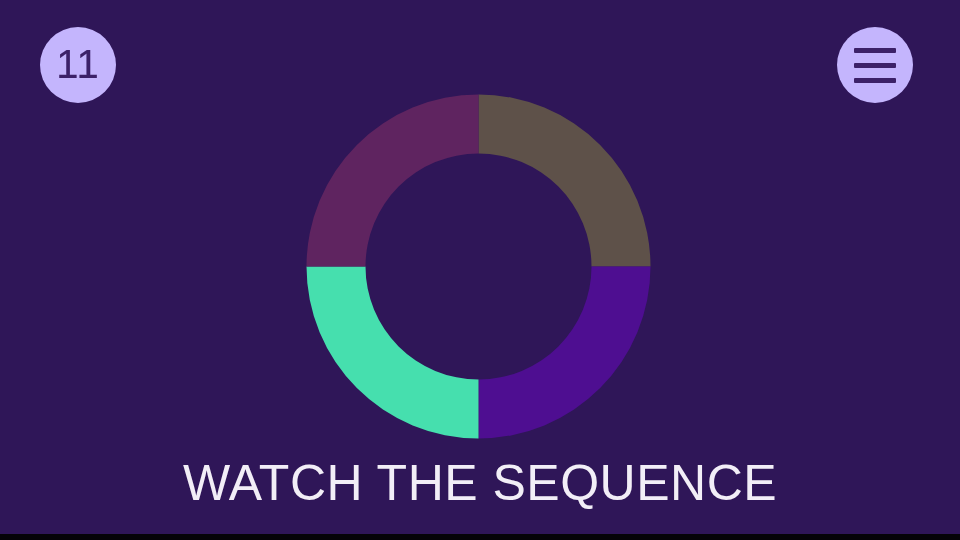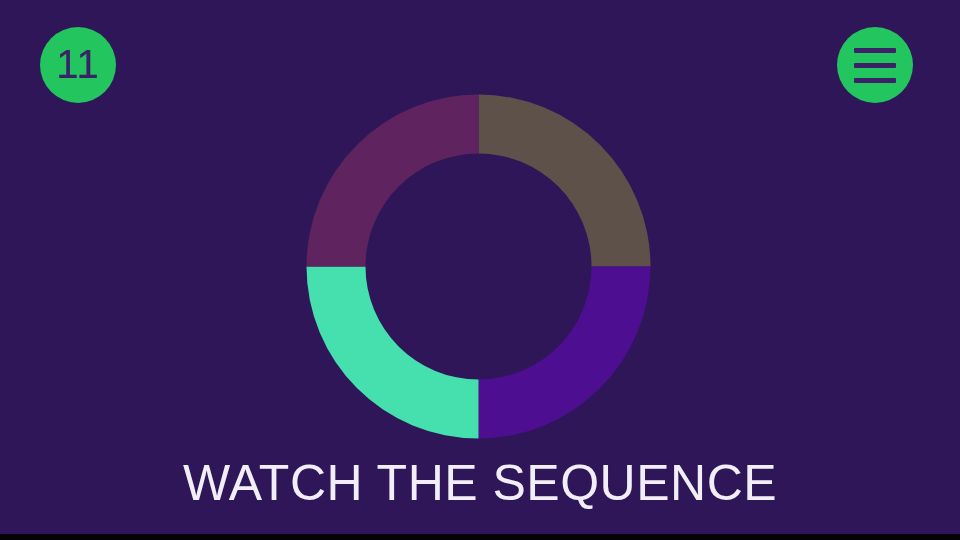--- a/index.html
+++ b/index.html
@@ -16,21 +16,21 @@
     font-family: "Liberation Sans", sans-serif;
     -webkit-font-smoothing: antialiased;
   }
 
   
   .hud-circle {
     position: absolute;
     width: 76px;
     height: 76px;
     border-radius: 50%;
-    background: #22c55e;
+    background: #c4b5fd;
     display: flex;
     align-items: center;
     justify-content: center;
   }
   #counter-badge {
     left: 40px;
     top: 27px;
   }
   #counter-value {
     font-family: "Liberation Sans", sans-serif;

